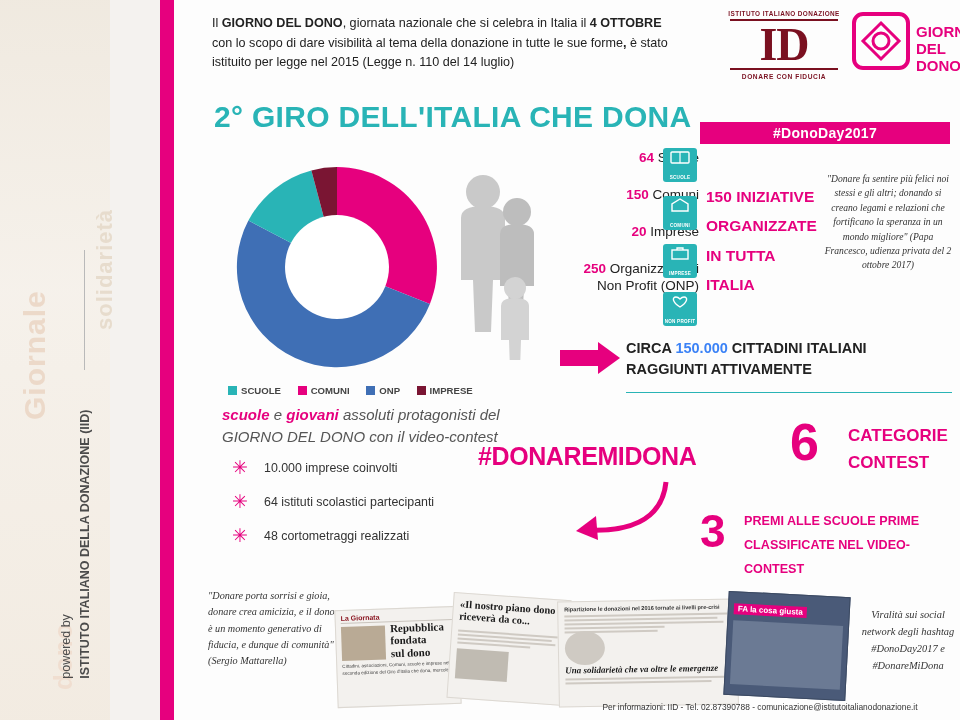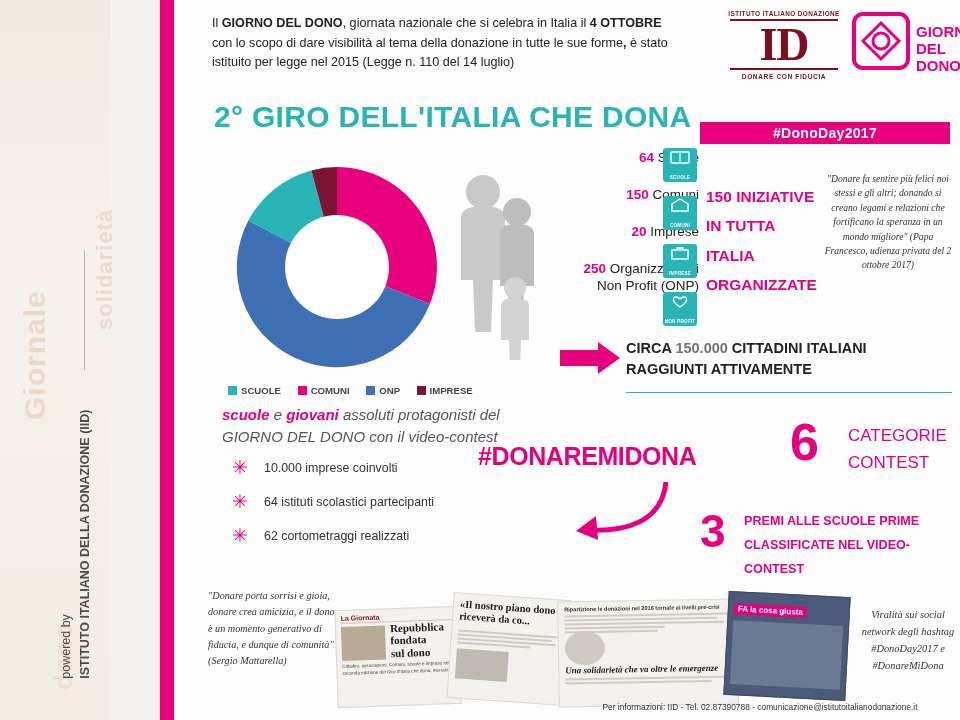--- a/index.html
+++ b/index.html
@@ -65,36 +65,36 @@
   
   .iniz{position:absolute;left:706px;top:182px;width:120px;color:#e6007e;font-size:15.5px;font-weight:bold;line-height:1.9;}
 
   
   .papa{position:absolute;left:822px;top:172px;width:132px;font-family:"Liberation Serif",serif;
         font-style:italic;font-size:9.6px;color:#333;line-height:1.5;text-align:center;}
 
   
   .arrow1{position:absolute;left:560px;top:340px;width:62px;height:36px;}
   .circa{position:absolute;left:626px;top:338px;width:330px;font-size:14.5px;font-weight:bold;color:#222;line-height:1.45;}
-  .circa .n{color:#737373;}
+  .circa .n{color:#3b82f6;}
   .hrule{position:absolute;left:626px;top:392px;width:326px;height:1px;background:#29b4b6;}
 
   
   .scuoletxt{position:absolute;left:222px;top:404px;width:350px;font-size:15px;color:#555;line-height:1.45;}
   .scuoletxt .pink-it{color:#e6007e;font-style:italic;font-weight:bold;}
   .scuoletxt i{font-style:italic;}
   .bullets{position:absolute;left:228px;top:458px;width:320px;font-size:12.4px;color:#333;}
   .bullets .b{position:relative;height:34px;padding-left:36px;line-height:20px;}
   .bullets .star{position:absolute;left:4px;top:0;color:#e6007e;font-size:19px;line-height:20px;}
 
   
   .hashtag{position:absolute;left:478px;top:442px;color:#e6007e;font-size:25px;font-weight:bold;letter-spacing:-.4px;}
   .arrow2{position:absolute;left:566px;top:478px;width:110px;height:66px;}
   .sixnum{position:absolute;left:790px;top:416px;color:#e6007e;font-size:52px;font-weight:bold;line-height:1;}
-  .sixlbl{position:absolute;left:848px;top:422px;color:#e6007e;font-size:17px;font-weight:normal;line-height:1.6;}
+  .sixlbl{position:absolute;left:848px;top:422px;color:#e6007e;font-size:17px;font-weight:bold;line-height:1.6;}
   .threenum{position:absolute;left:700px;top:508px;color:#e6007e;font-size:46px;font-weight:bold;line-height:1;}
   .threelbl{position:absolute;left:744px;top:510px;width:220px;color:#e6007e;font-size:12.6px;font-weight:bold;line-height:1.9;}
 
   
   .visib{position:absolute;left:330px;top:566px;color:#3d3d3d;font-size:27px;font-weight:bold;letter-spacing:-.2px;}
 
   
   .matta{position:absolute;left:208px;top:588px;width:130px;font-family:"Liberation Serif",serif;
          font-style:italic;font-size:10.2px;color:#333;line-height:1.6;}
 
@@ -246,22 +246,22 @@
     <div class="badge">
       <svg width="34" height="20" viewBox="0 0 34 20">
           <path d="M17 15 C9 10 9 5 13 5 c2 0 4 2 4 2 s2-2 4-2 c4 0 4 5 -4 10z" fill="none" stroke="#fff" stroke-width="1.4"></path>
         </svg>
       <div class="lbl">NON PROFIT</div>
     </div>
   </div>
 
   <div class="iniz">
     <div>150 INIZIATIVE</div>
+    <div>ORGANIZZATE</div>
     <div>IN TUTTA ITALIA</div>
-    <div>ORGANIZZATE</div>
   </div>
 
   <div class="papa">"Donare fa sentire più felici noi stessi e gli altri; donando si creano legami e relazioni che fortificano la speranza in un mondo migliore" (Papa Francesco, udienza privata del 2 ottobre 2017)</div>
 
   <div class="arrow1">
     <svg width="62" height="36" viewBox="0 0 62 36">
         <path d="M0,10 L38,10 L38,2 L60,18 L38,34 L38,26 L0,26 Z" fill="#e6007e"></path>
       </svg>
   </div>
   <div class="circa">
@@ -271,21 +271,21 @@
   <div class="hrule"></div>
 
   <div class="scuoletxt">
     <span class="pink-it">scuole</span><i> e </i><span class="pink-it">giovani</span><i> assoluti protagonisti del</i><br>
     <i>GIORNO DEL DONO con il video-contest</i>
   </div>
 
   <div class="bullets">
     <div class="b"><span class="star">✳</span><span>10.000 imprese coinvolti</span></div>
     <div class="b"><span class="star">✳</span><span>64 istituti scolastici partecipanti</span></div>
-    <div class="b"><span class="star">✳</span><span>62 cortometraggi realizzati</span></div>
+    <div class="b"><span class="star">✳</span><span>48 cortometraggi realizzati</span></div>
   </div>
 
   <div class="hashtag">#DONAREMIDONA</div>
   <div class="arrow2">
     <svg width="110" height="66" viewBox="0 0 110 66">
       <path d="M100,4 C96,44 60,54 20,52" fill="none" stroke="#e6007e" stroke-width="5"></path>
       <path d="M30,38 L10,53 L32,62 Z" fill="#e6007e"></path>
     </svg>
   </div>
 

